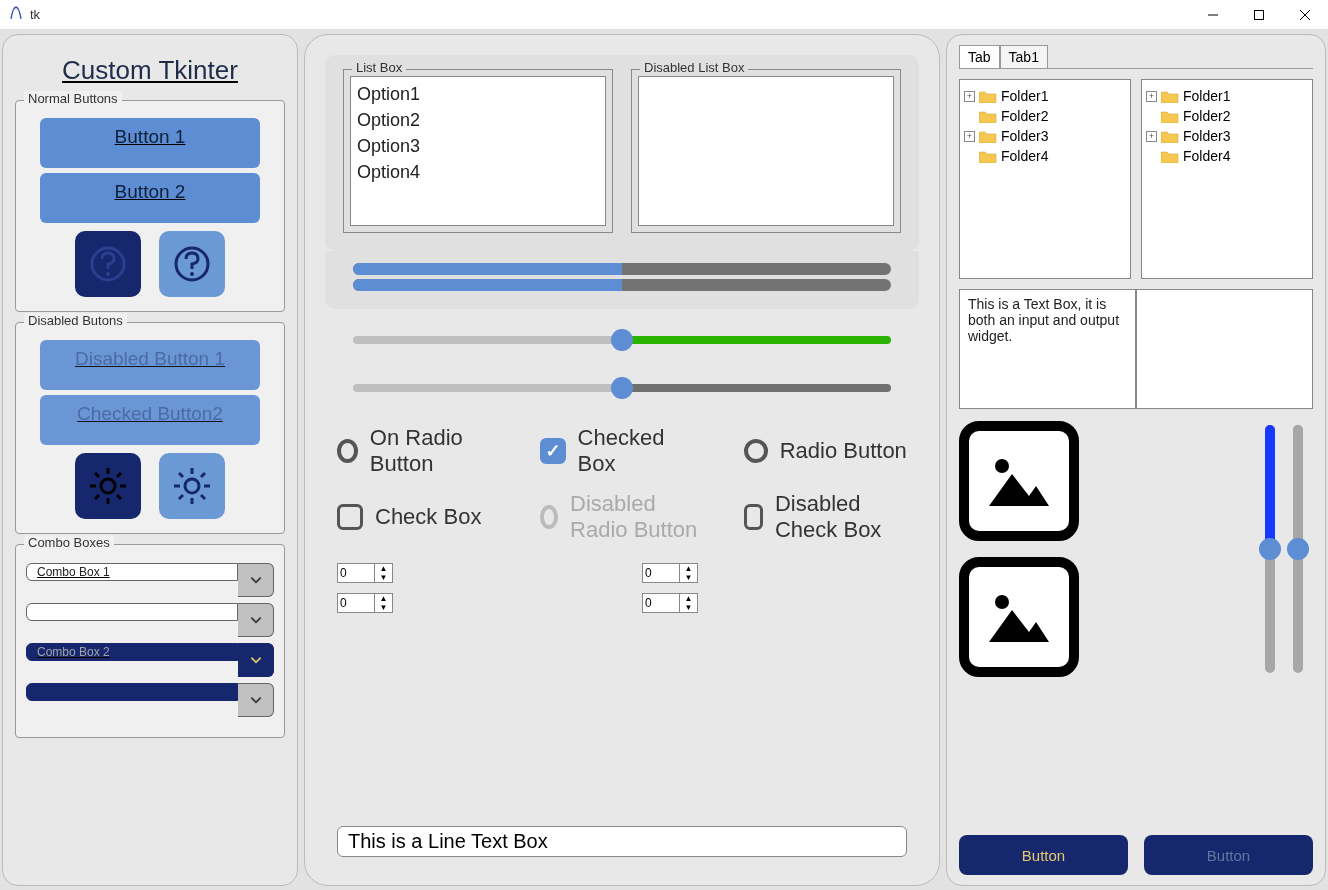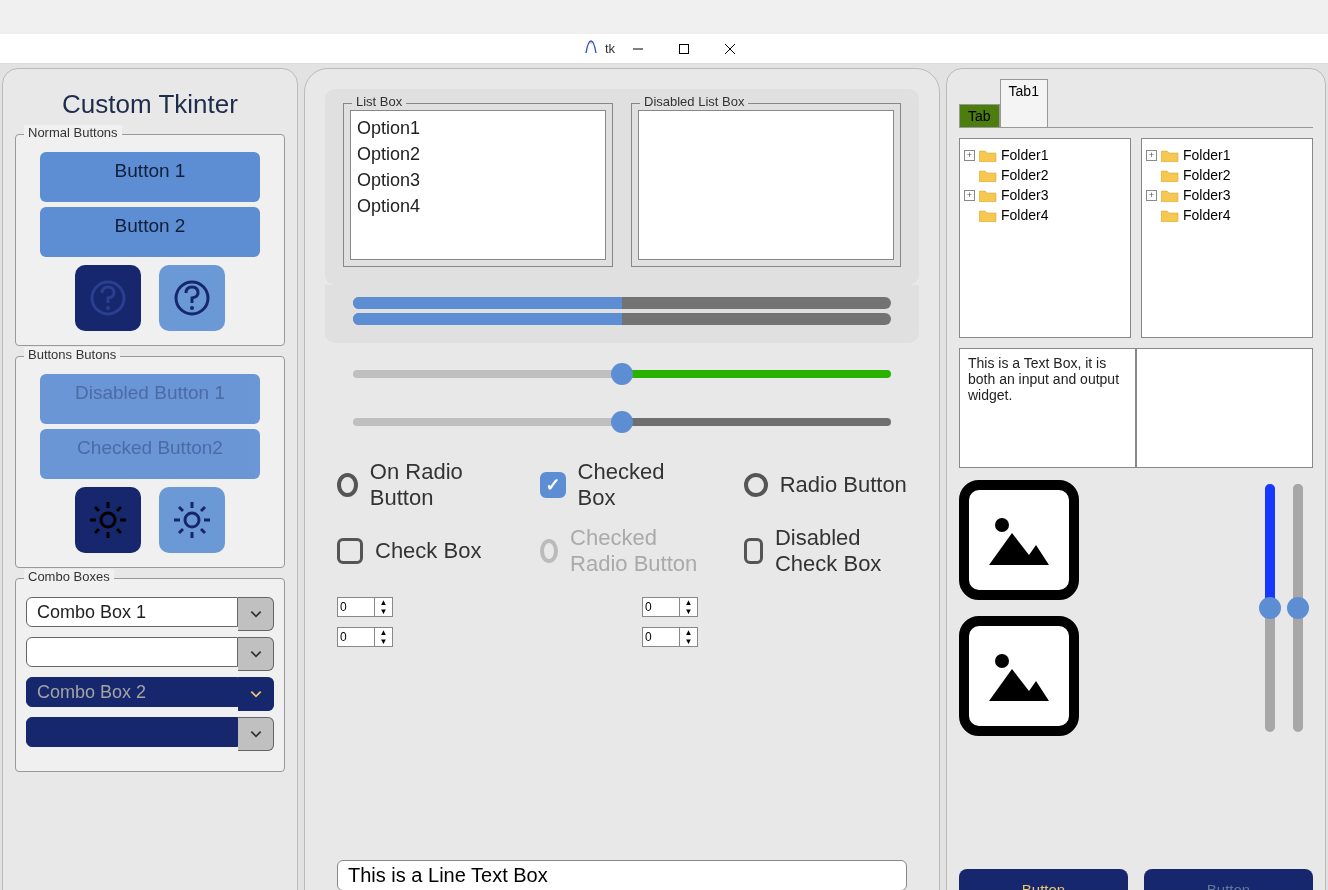--- a/index.html
+++ b/index.html
@@ -1,45 +1,45 @@
 <!DOCTYPE html>
 <html><head>
 <meta charset="utf-8">
 <style>
   * { box-sizing: border-box; font-family: "Segoe UI", sans-serif; }
   body { margin: 0; background: #f0f0f0; width: 1328px; height: 890px; overflow: hidden; }
 
   
-  .titlebar { height: 30px; background: #fff; display: flex; align-items: center; justify-content: center; border-bottom: 1px solid #ddd; margin-top: 34px; }
+  .titlebar { height: 30px; background: #fff; display: flex; align-items: center; justify-content: space-between; border-bottom: 1px solid #ddd; }
   .titlebar-left { display: flex; align-items: center; gap: 6px; padding-left: 8px; }
   .titlebar-title { font-size: 13px; color: #333; }
   .titlebar-controls { display: flex; }
   .titlebar-btn { width: 46px; height: 30px; display: flex; align-items: center; justify-content: center; }
   .titlebar-btn svg { width: 12px; height: 12px; }
 
   
   .workspace { display: flex; height: calc(100% - 30px); padding: 4px 2px; gap: 6px; background:#e2e2e2; }
   .panel { background: #e8e8e8; border: 1px solid #bbb; border-radius: 16px; padding: 12px; }
-  .left-panel  { width: 296px; display:flex; flex-direction:column; gap:10px; }
+  .left-panel  { width: 296px; display:flex; flex-direction:column; gap:10px;text-decoration:underline; }
   .mid-panel   { flex: 1; display:flex; flex-direction:column; gap:12px; padding:20px; position:relative;border-radius:24px;}
   .right-panel { width: 380px; display:flex; flex-direction:column; gap:10px; padding:10px 12px; border-radius:16px;}
 
   
   .app-title { font-size: 26px; font-weight: 400; text-align: center; color:#1f2d4a; margin:8px 0 4px;}
   .fieldset { border:1px solid #999; border-radius:4px; padding:12px 10px 14px; position:relative; background:#f0f0f0;}
   .fieldset-label { position:absolute; top:-10px; left:8px; background:#f0f0f0; padding:0 4px; font-size:13px; color:#333;}
   .btn { display:block; width:220px; margin:5px auto; height:50px; border:none; border-radius:6px; background:#5d8dd3; color:#10203a; font-size:19px; font-weight:500; text-align:center; line-height:38px; }
   .btn.disabled { color:#3a5da0; opacity:.9;}
   .icon-btns { display:flex; justify-content:center; gap:18px; margin-top:8px;}
   .icon-btn { width:66px; height:66px; border-radius:10px; display:flex; align-items:center; justify-content:center;}
   .icon-btn.dark { background:#16276e;}
   .icon-btn.light { background:#6b99d6;}
 
   .combo-row { margin:6px 0; display:flex;}
-  .combo { flex:1; height:30px; border:1px solid #666; border-radius:6px 0 0 6px; background:#fff; display:flex; align-items:center; padding:0 10px; font-size:18px; color:#222;}
+  .combo { flex:1; height:18px; border:1px solid #666; border-radius:6px 0 0 6px; background:#fff; display:flex; align-items:center; padding:0 10px; font-size:12px; color:#222;}
   .combo.dark { background:#16276e; color:#a3a3a3; border-color:#16276e;}
   .combo-arrow { width:36px; height:34px; background:#c0c0c0; border:1px solid #666; border-left:none; border-radius:0 6px 6px 0; display:flex; align-items:center; justify-content:center;}
   .combo-arrow.dark { background:#16276e; border-color:#16276e;}
   .combo-arrow svg { width:14px; height:14px;}
 
   
   .list-row { display:flex; gap:18px; background:#e0e0e0; border-radius:10px; padding:14px 18px 18px;}
   .list-fieldset { flex:1; border:1px solid #888; padding:6px; position:relative; background:#e0e0e0;}
   .list-fieldset .fieldset-label{ background:#e0e0e0;}
   .listbox { background:#fff; border:1px solid #888; height:150px; padding:4px 6px; font-size:18px; color:#222; line-height:26px;}
@@ -63,21 +63,21 @@
   .spinbox input { border:none; width:36px; font-size:12px; padding:0 2px; outline:none;}
   .spinbox .arrows { width:18px; display:flex; flex-direction:column; border-left:1px solid #888;}
   .spinbox .arrows div { flex:1; display:flex; align-items:center; justify-content:center; font-size:8px;}
 
   .line-entry { margin:auto 12px 8px; }
   .line-entry input { width:100%; height:31px; border:1px solid #888; border-radius:6px; padding:0 10px; font-size:20px;}
 
   
   .tabstrip { display:flex; border-bottom:1px solid #999; font-size:14px;}
   .tab { padding:3px 8px; border:1px solid #999; border-bottom:none; background:#f4f4f4; margin-right:0;}
-  .tab.active { background:#4d7c0f;margin-top:25px; }
+  .tab.active { background:#ffffff; }
   .tree-row { display:flex; gap:10px;}
   .tree { flex:1; border:1px solid #888; background:#fff; height:200px; padding:6px 4px; font-size:14px;}
   .tree-node { display:flex; align-items:center; gap:4px; padding:2px 0;}
   .tree-node .expander { width:11px; height:11px; border:1px solid #888; font-size:9px; display:flex; align-items:center; justify-content:center; color:#555;}
   .tree-node .expander.empty { border:none; }
   .folder-icon { width:18px; height:14px;}
   .text-row { display:flex; }
   .textbox { flex:1; border:1px solid #888; background:#fff; height:120px; padding:6px 8px; font-size:14px; color:#222;}
 
   .img-slider-row { display:flex; gap:16px; height:260px;}
@@ -146,21 +146,21 @@
           <svg width="40" height="40" viewBox="0 0 40 40">
               <circle cx="20" cy="20" r="16" stroke="#16276e" stroke-width="3" fill="none"></circle>
               <path d="M14 15 Q14 9 20 9 Q26 9 26 15 Q26 19 20 20 L20 25" stroke="#16276e" stroke-width="3" fill="none"></path>
               <circle cx="20" cy="30" r="2" fill="#16276e"></circle>
             </svg>
         </div>
       </div>
     </div>
 
     <div class="fieldset">
-      <span class="fieldset-label">Buttons Butons</span>
+      <span class="fieldset-label">Disabled Butons</span>
       <div class="btn disabled">Disabled Button 1</div>
       <div class="btn disabled">Checked Button2</div>
       <div class="icon-btns">
         <div class="icon-btn dark">
           <svg width="44" height="44" viewBox="0 0 44 44">
               <g stroke="#000" stroke-width="3" fill="none">
                 <circle cx="22" cy="22" r="7"></circle>
                 <path d="M22 4v6M22 34v6M4 22h6M34 22h6M9 9l4 4M31 31l4 4M35 9l-4 4M13 31l-4 4"></path>
               </g>
             </svg>
@@ -259,21 +259,21 @@
       <div class="rc-item">
           <span class="radio-shape"></span>
           <span>Radio Button</span>
         </div>
       <div class="rc-item">
           <span class="check-shape"></span>
           <span>Check Box</span>
         </div>
       <div class="rc-item disabled">
           <span class="radio-shape disabled"></span>
-          <span>Checked Radio Button</span>
+          <span>Disabled Radio Button</span>
         </div>
       <div class="rc-item">
           <span class="check-shape"></span>
           <span>Disabled Check Box</span>
         </div>
     </div>
 
     <div class="spin-row">
       <div class="spinbox">
           <input value="0" style="">

